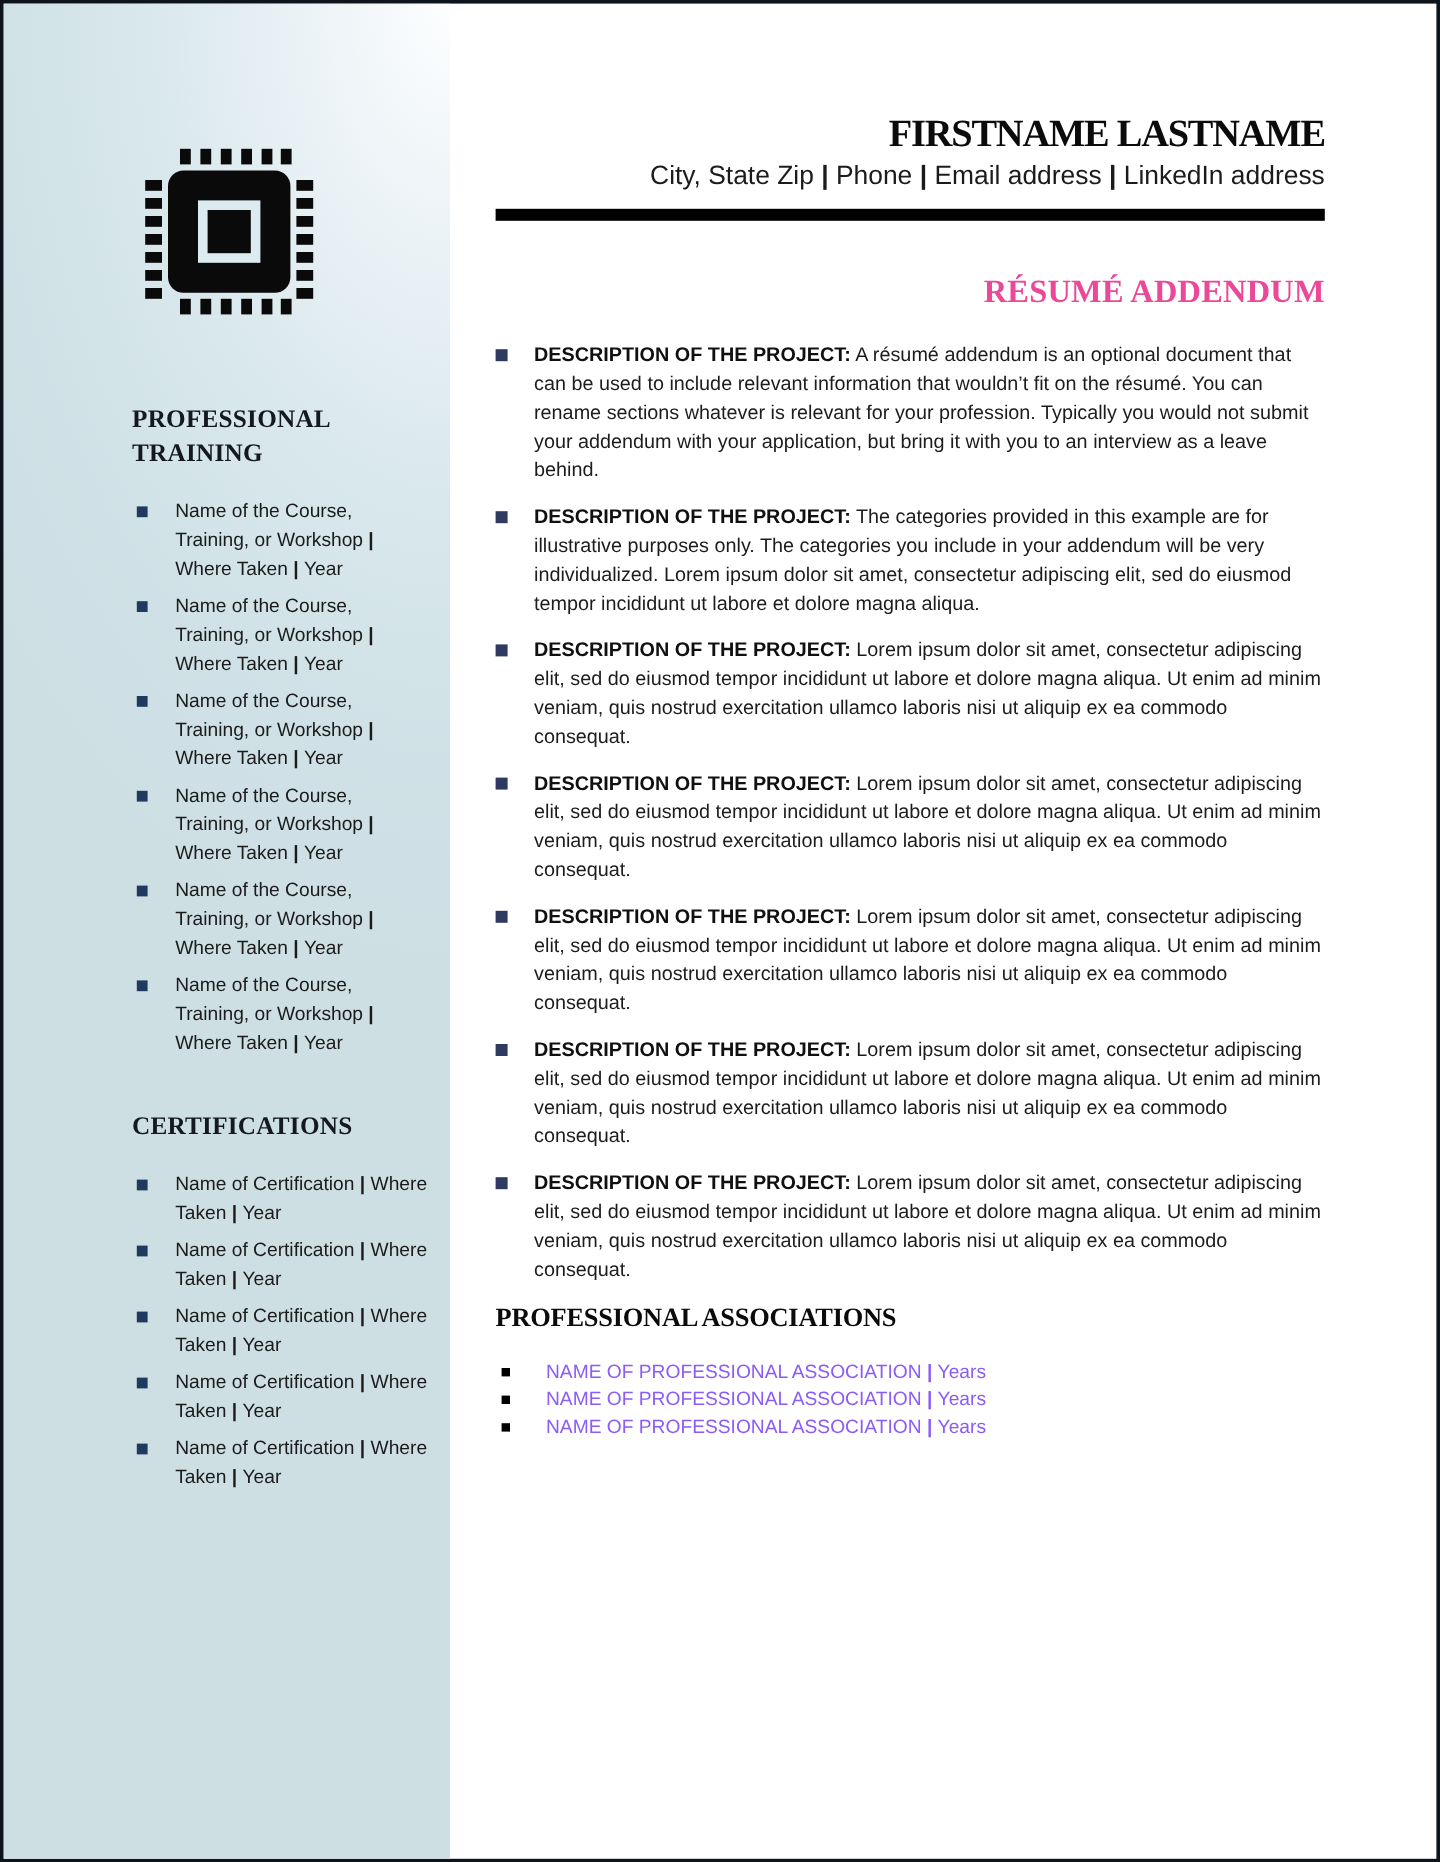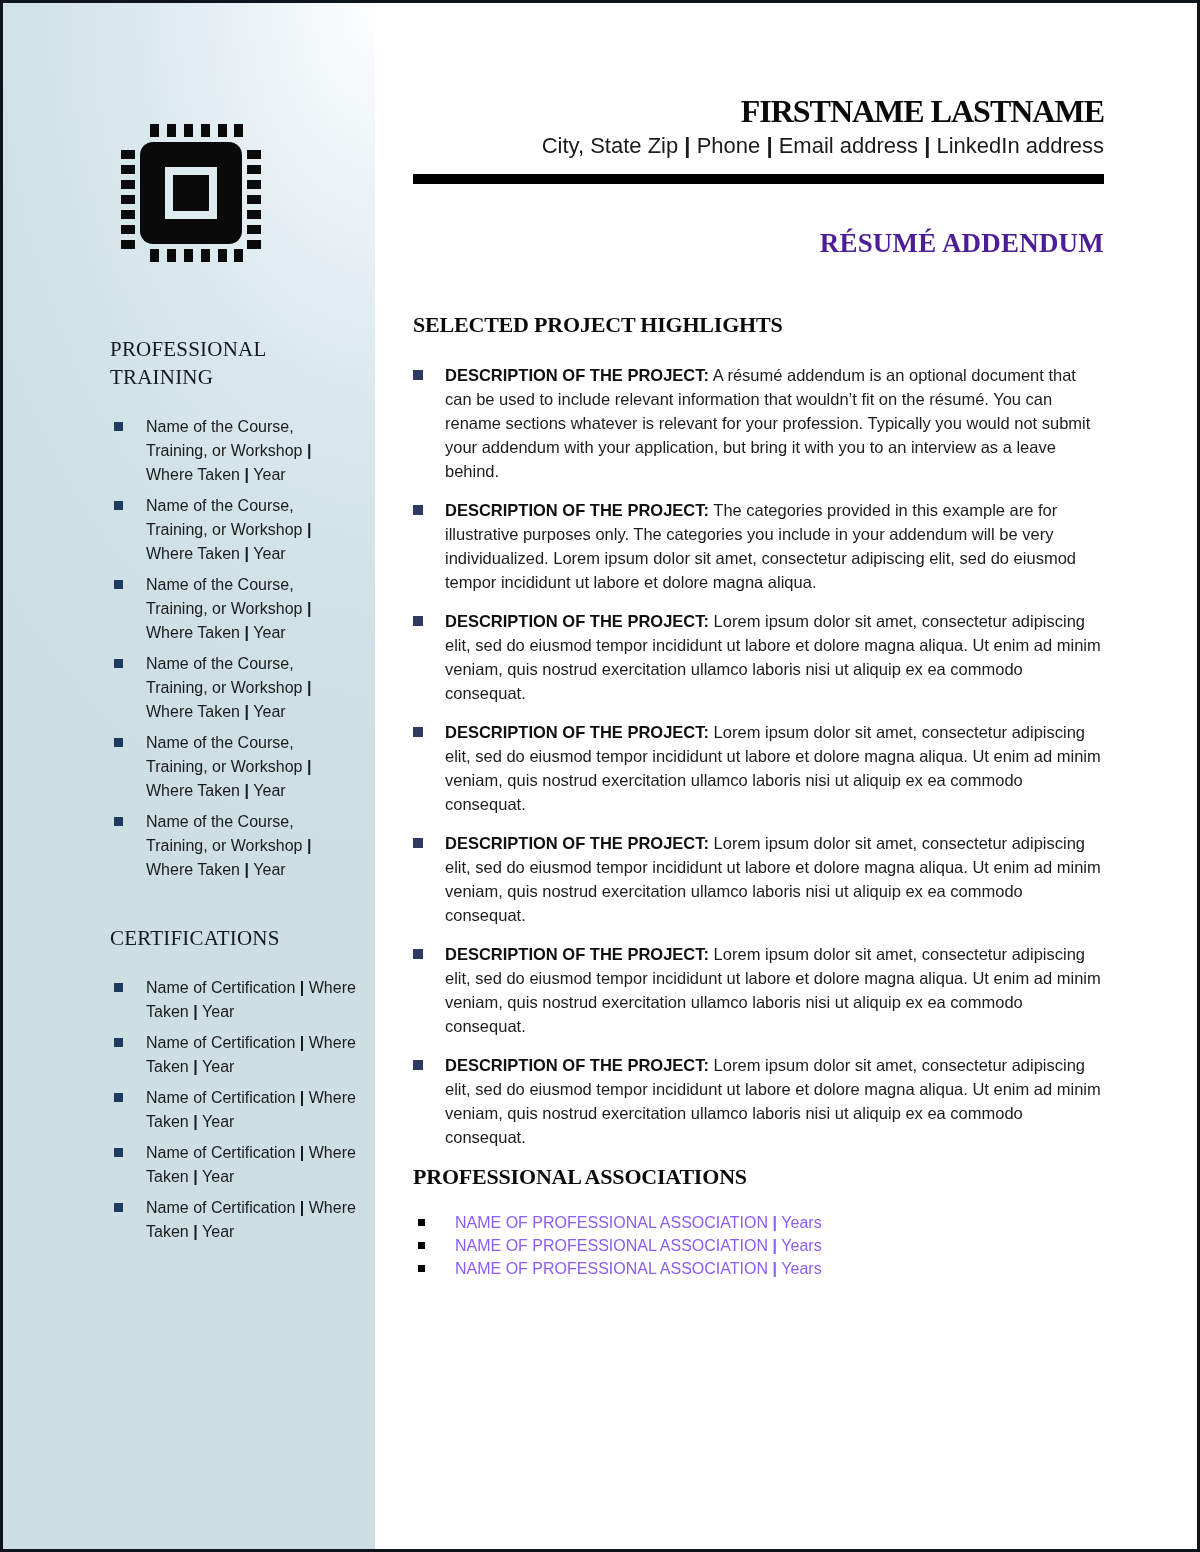--- a/index.html
+++ b/index.html
@@ -29,21 +29,21 @@
     padding: 0 18px 0 107px;
   }
   .chip-wrap {
     width: 160px;
     margin: 110px 0 0 1px;
   }
   .chip-wrap svg { display: block; width: 160px; height: 160px; }
 
   .side-heading {
     font-family: "Liberation Serif", "DejaVu Serif", serif;
-    font-weight: normal;
+    font-weight: bold;
     font-size: 21px;
     line-height: 28px;
     letter-spacing: 0.2px;
     color: var(--heading, #14191f);
     margin-top: 42px;
   }
   .side-sec-training { margin-top: 62px; }
   .side-sec-certs     { margin-top: 30px; }
 
   .side-list { list-style: none; margin-top: 24px; }
@@ -90,21 +90,21 @@
     height: 10px;
     background: var(--rule-color, #000000);
   }
   .doc-title {
     margin-top: 44px;
     text-align: right;
     font-family: "Liberation Serif", "DejaVu Serif", serif;
     font-weight: bold;
     font-size: 27px;
     letter-spacing: 0.2px;
-    color: #4c1d95;
+    color: #ec4899;
   }
   .sec-title {
     font-family: "Liberation Serif", "DejaVu Serif", serif;
     font-weight: bold;
     font-size: 22px;
     letter-spacing: -0.2px;
     color: #0b0b0b;
   }
   .sec-highlights .sec-title { margin-top: 53px; }
 
@@ -217,21 +217,20 @@
 
   <main class="main">
     <header>
       <h1 class="person-name">FIRSTNAME LASTNAME</h1>
       <div class="contact" id="contact-line">City, State Zip<span class="pipe"> | </span>Phone<span class="pipe"> | </span>Email address<span class="pipe"> | </span>LinkedIn address</div>
       <div class="rule"></div>
       <h2 class="doc-title">RÉSUMÉ ADDENDUM</h2>
     </header>
 
     <section class="sec-highlights">
-      <h3 class="sec-title">SELECTED PROJECT HIGHLIGHTS</h3>
       <div class="bullets" id="highlight-bullets">
           <div class="bullet">
             <span class="bsq"></span>
             <p class="btxt"><b>DESCRIPTION OF THE PROJECT:</b> A résumé addendum is an optional document that can be used to include relevant information that wouldn’t fit on the résumé. You can rename sections whatever is relevant for your profession. Typically you would not submit your addendum with your application, but bring it with you to an interview as a leave behind.</p>
           </div>
           <div class="bullet">
             <span class="bsq"></span>
             <p class="btxt"><b>DESCRIPTION OF THE PROJECT:</b> The categories provided in this example are for illustrative purposes only. The categories you include in your addendum will be very individualized. Lorem ipsum dolor sit amet, consectetur adipiscing elit, sed do eiusmod tempor incididunt ut labore et dolore magna aliqua.</p>
           </div>
           <div class="bullet">

